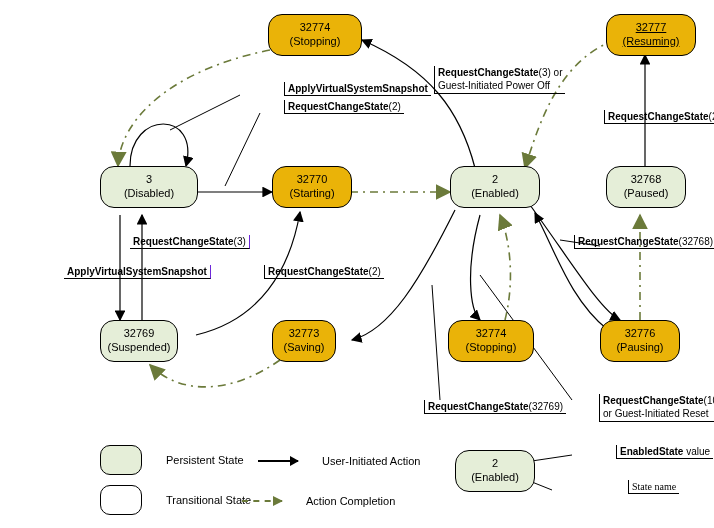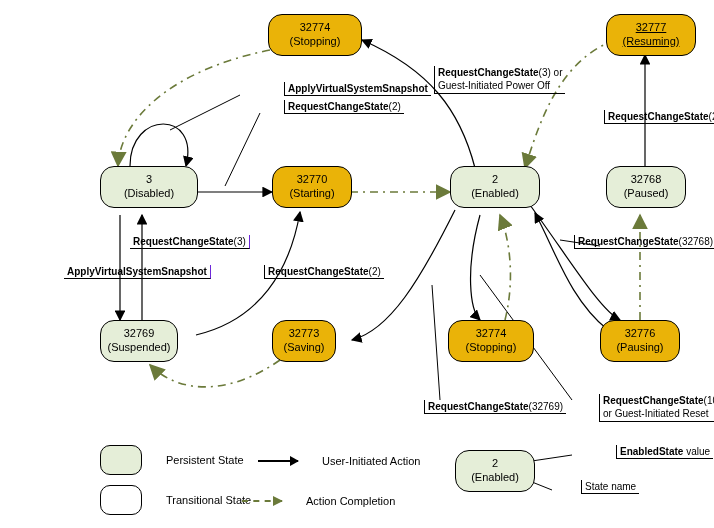--- a/index.html
+++ b/index.html
@@ -250,15 +250,15 @@
     <span>Action Completion</span>
   </div>
 
   <div class="state persistent" style="left:455px; top:450px; width:80px;">
     <span class="id">2</span>
     <span class="name">(Enabled)</span>
   </div>
   <div class="label lb" style="left:572px; top:445px;">
     <span class="b">EnabledState</span><span> value</span>
   </div>
-  <div class="label lb" style="left:537px; top:480px;">State name</div>
+  <div class="label lb" style="left:584px; top:480px;font-family:Liberation Serif, serif;">State name</div>
 
 </div>
 
 </body></html>

